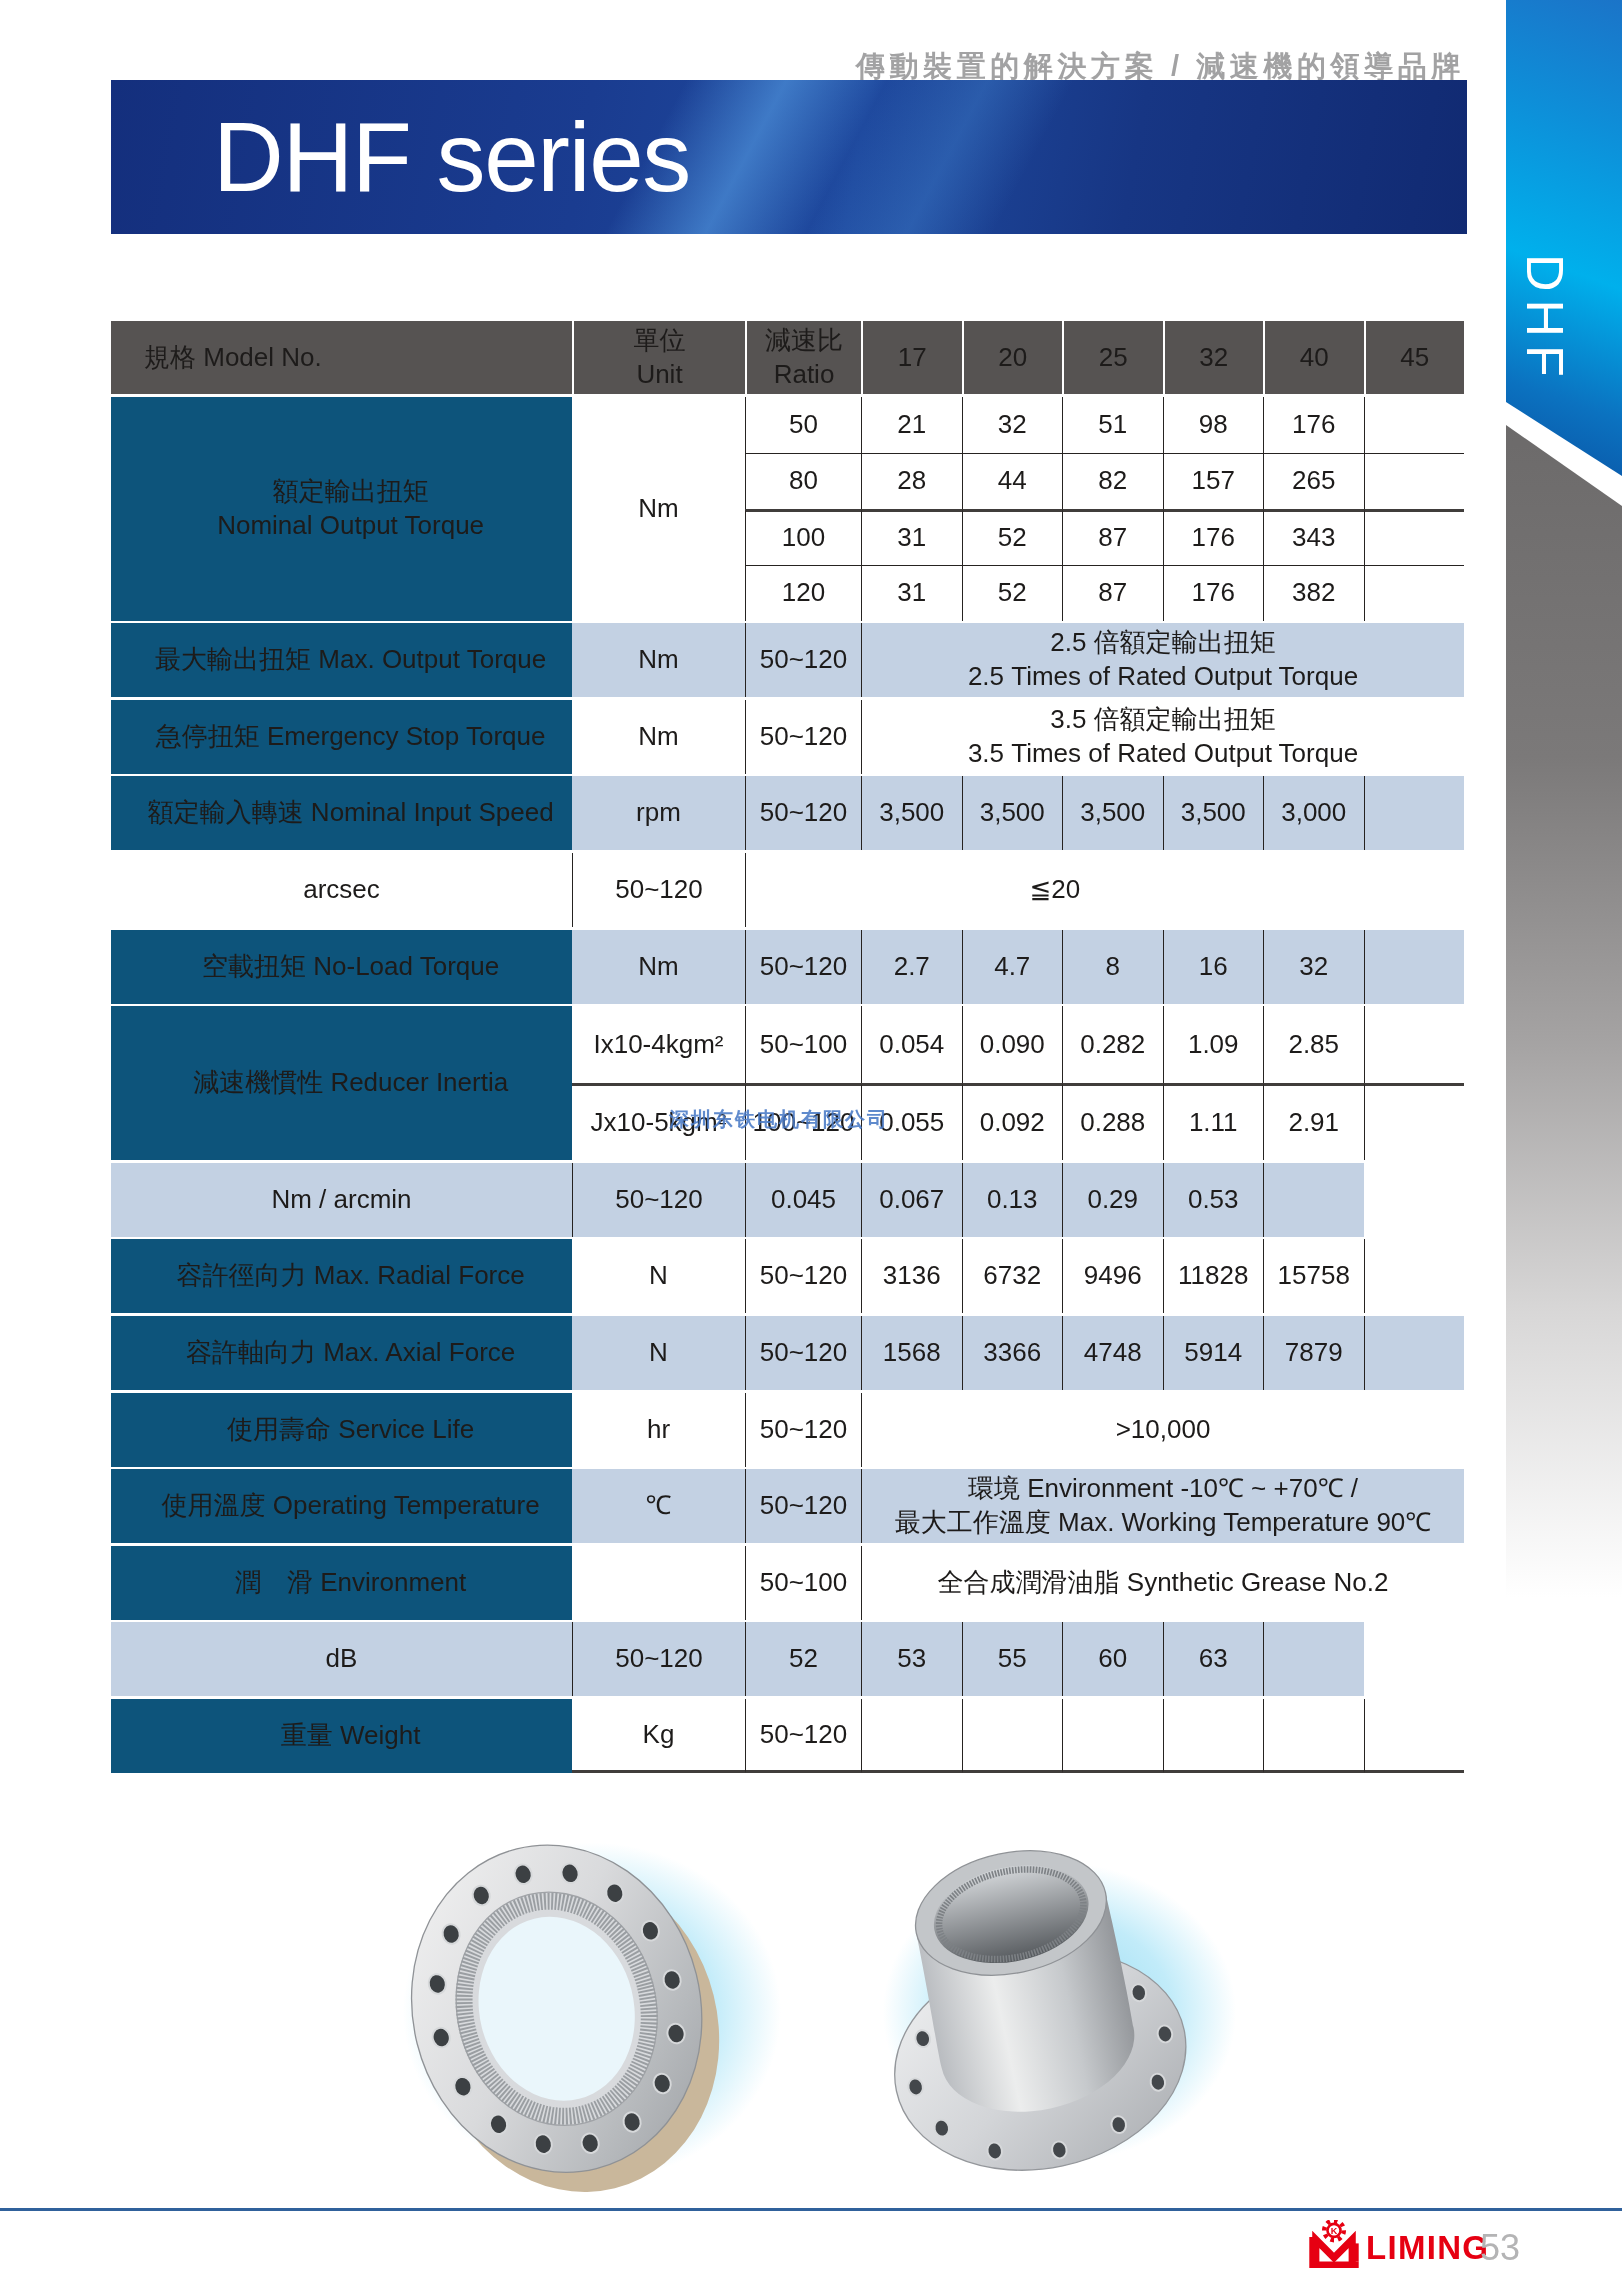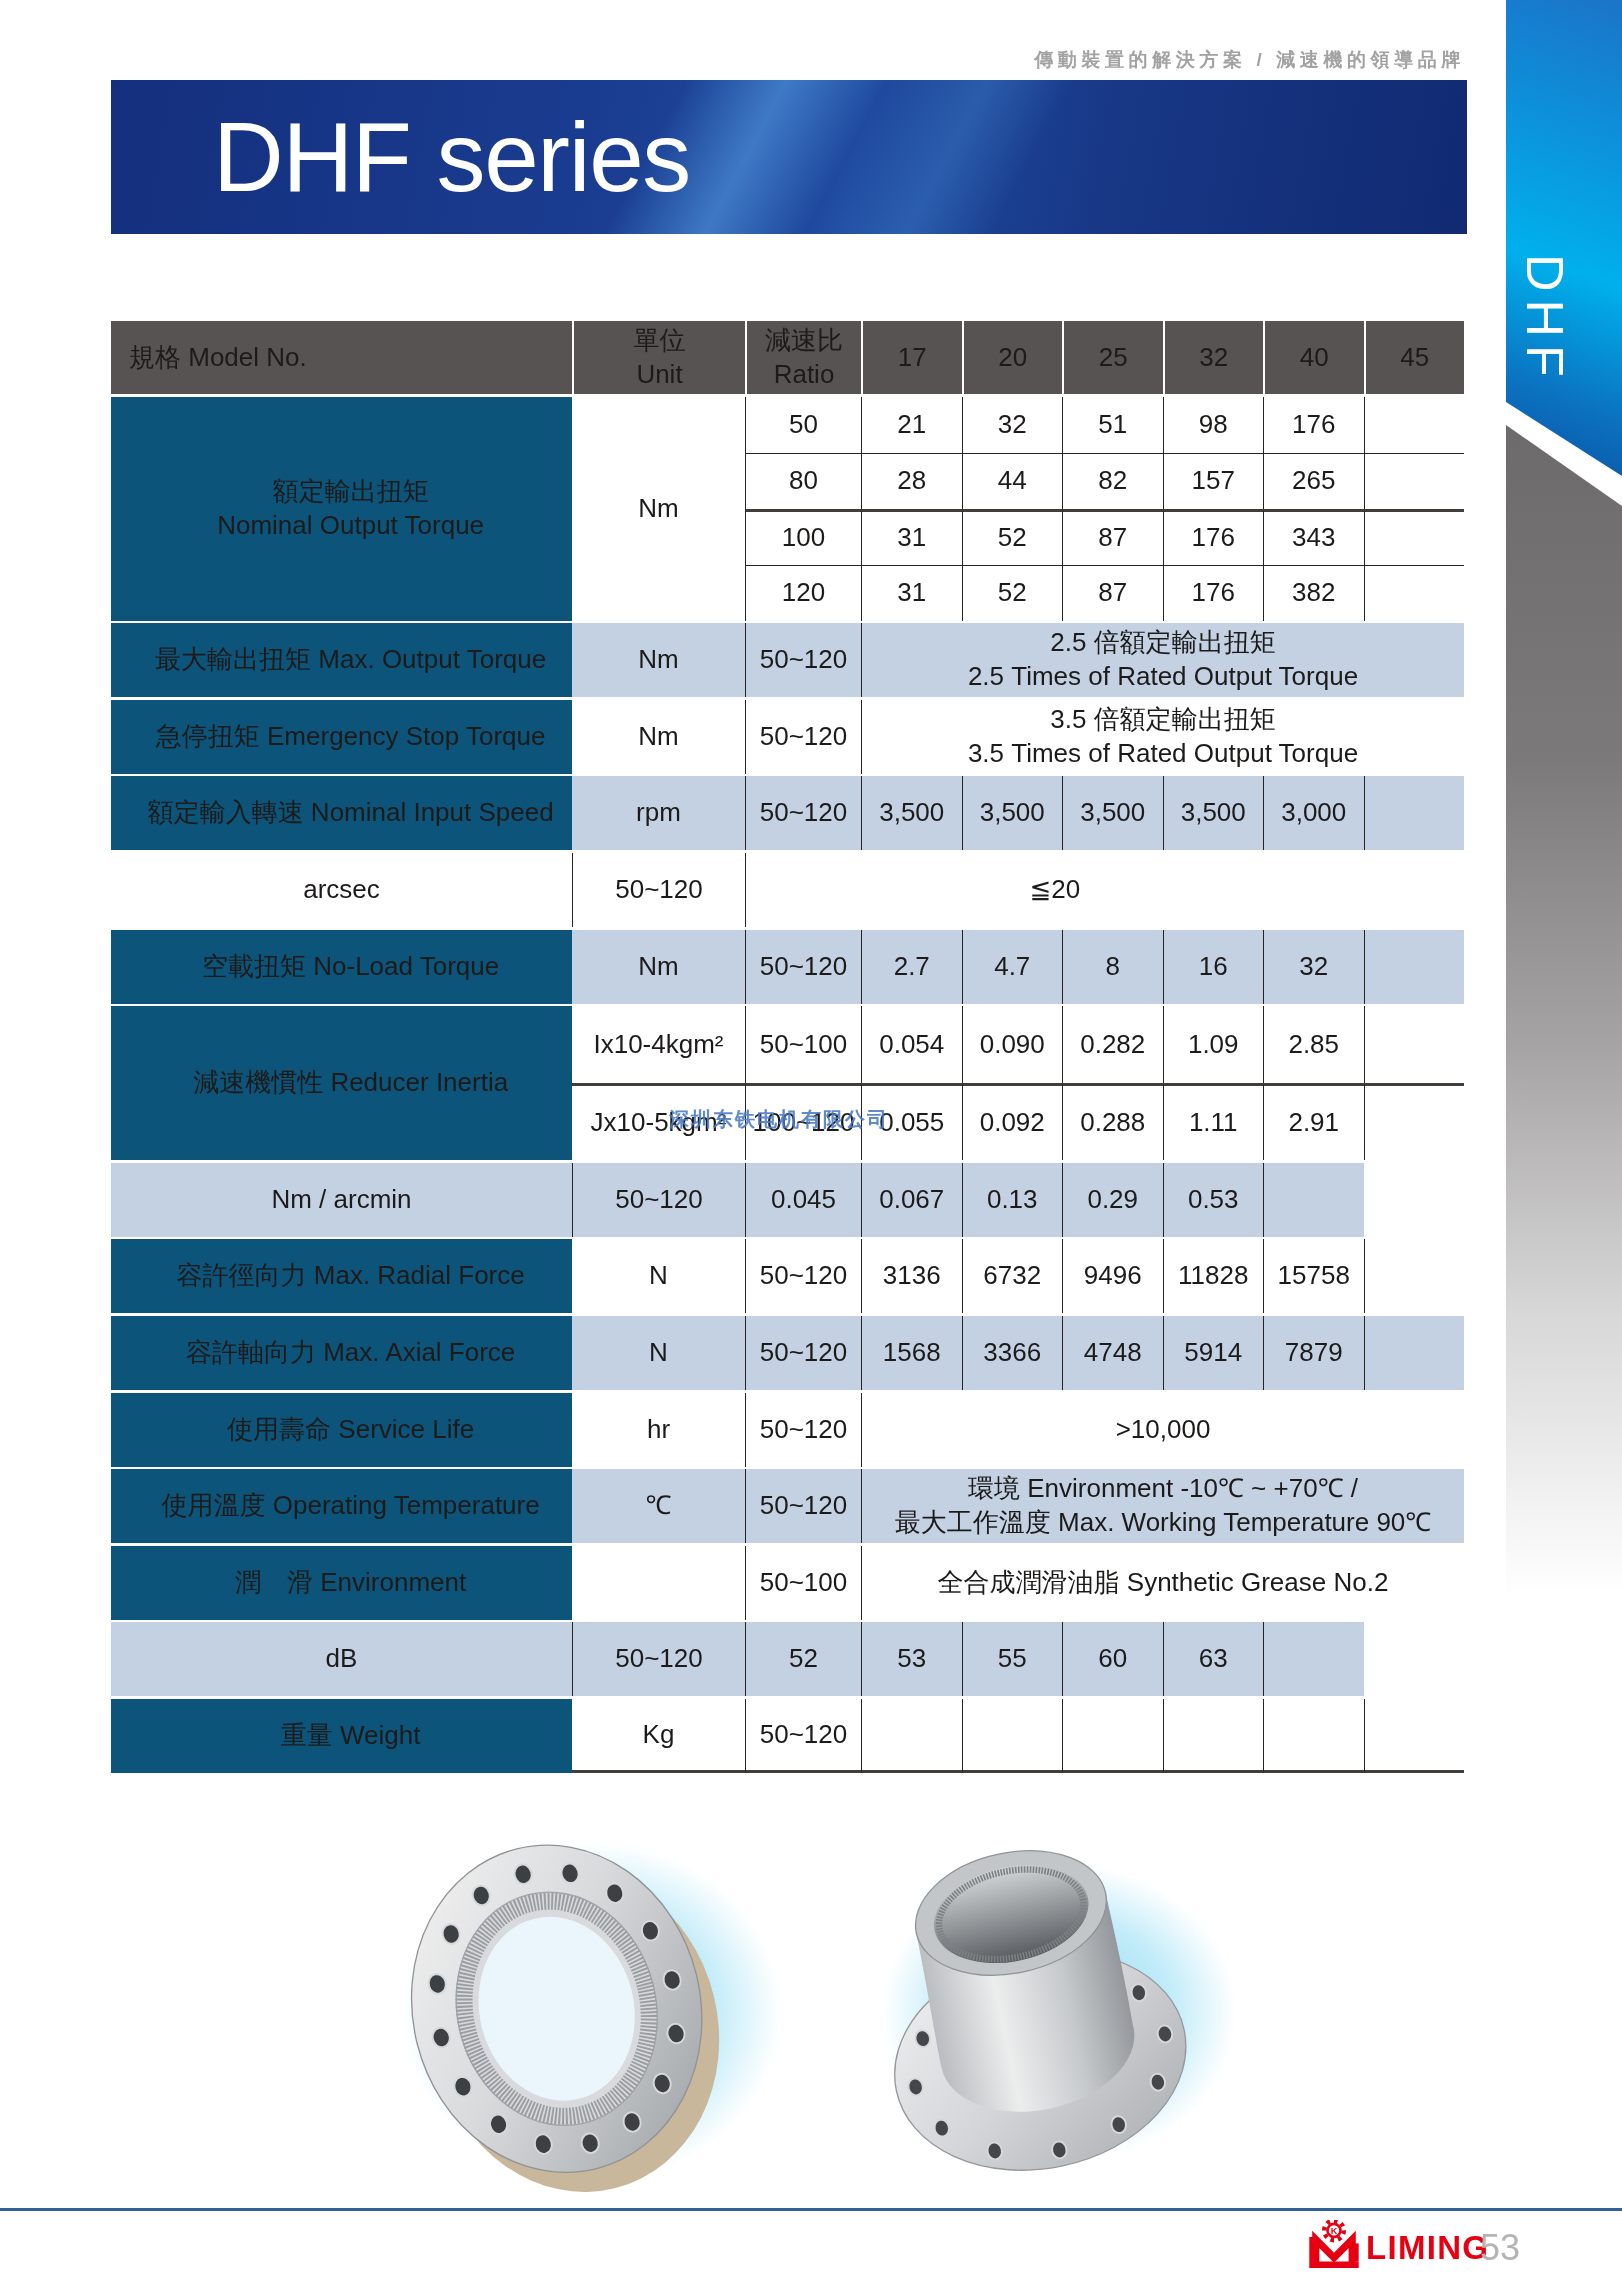--- a/index.html
+++ b/index.html
@@ -1,20 +1,20 @@
 <!DOCTYPE html>
 <html style="font-size:10.5px"><head>
 <meta charset="utf-8">
 <style>
   html,body{margin:0;padding:0;}
   .page{position:relative;width:1623px;height:2295px;background:#ffffff;overflow:hidden;
         font-family:"Liberation Sans",sans-serif;}
 
   
-  .tagline{position:absolute;top:47px;right:158px;font-size:19px;letter-spacing:4.6px;
+  .tagline{position:absolute;top:47px;right:158px;font-size:29px;letter-spacing:4.6px;
            color:#a2a2a3;font-weight:bold;}
 
   
   .banner{position:absolute;left:111px;top:80px;width:1356px;height:154px;
           background:
             linear-gradient(118deg, rgba(255,255,255,0) 40%, rgba(90,165,235,0.55) 47%, rgba(255,255,255,0) 54%, rgba(70,140,215,0.35) 61%, rgba(255,255,255,0) 67%),
             linear-gradient(100deg,#142f7d 0%,#1a3c90 35%,#1f4a9f 55%,#173684 75%,#112a72 100%);
           display:flex;align-items:center;}
   .banner-title{color:#ffffff;font-size:98px;letter-spacing:-1.3px;padding-left:102px;}
 
@@ -32,21 +32,21 @@
   
   .spec-table{position:absolute;left:111px;top:321px;width:1353px;}
   .trow{display:grid;grid-template-columns:461px 173px 116px repeat(6,1fr);
         grid-auto-rows:74px;margin-bottom:2.6px;}
   .hrow{grid-auto-rows:73px;}
   .g4{grid-template-rows:repeat(4,56px);}
   .g2{grid-template-rows:repeat(2,77px);}
   .trow>div{display:flex;align-items:center;justify-content:center;font-size:26px;
             color:#1d1b1a;text-align:center;line-height:1.3;}
   .hc{background:#565352;color:#ffffff;border-left:2px solid #ffffff;white-space:pre-line;}
-  .hc.first{border-left:none;justify-content:flex-start;padding-left:18px;}
+  .hc.first{border-left:none;justify-content:flex-start;padding-left:33px;}
   .lab{background:#0d547b;color:#ffffff;justify-content:flex-start;text-align:left;
        padding-left:18.3px;font-size:27px;white-space:pre-line;line-height:1.45;}
   .cr,.cv,.cm{border-left:1.3px solid #262321;}
   .cm{grid-column:span 6;white-space:pre-line;line-height:1.45;}
   .blue>.cu,.blue>.cr,.blue>.cv,.blue>.cm{background:#c3d1e3;}
   .tl{border-top:1.3px solid #262321;}
   .tlh{border-top:3.3px solid #403d3b;}
   .last>.cu,.last>.cr,.last>.cv{border-bottom:3.9px solid #403d3b;}
   .sp4{grid-row:1 / span 4;}
   .sp2{grid-row:1 / span 2;}

